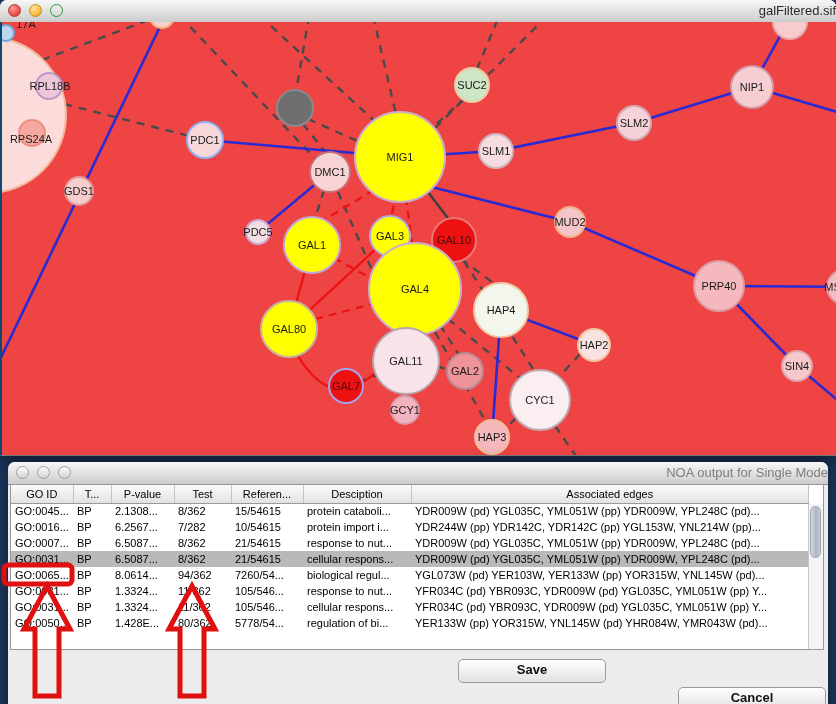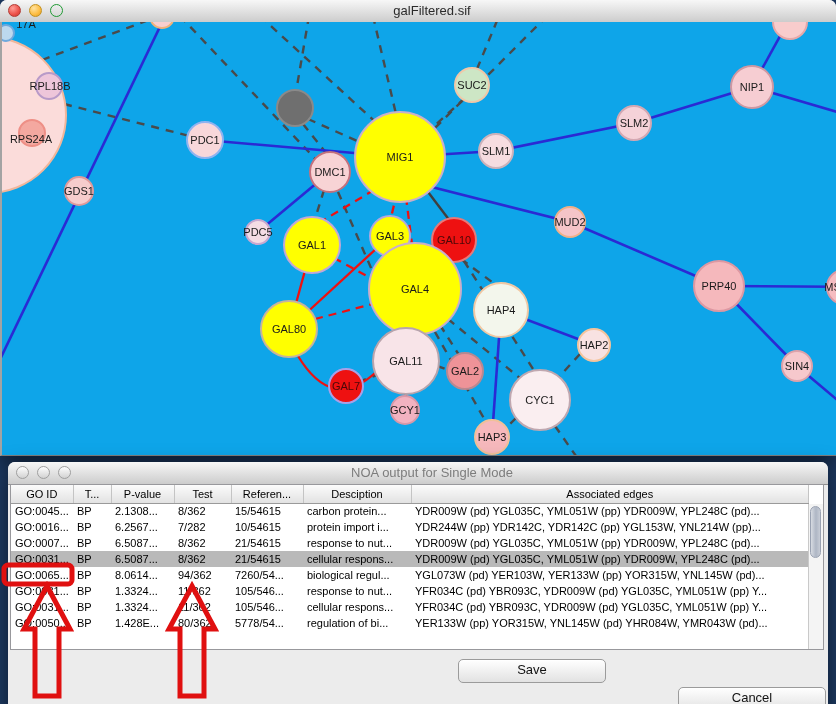--- a/index.html
+++ b/index.html
@@ -9,36 +9,36 @@
     font-family:"Liberation Sans", sans-serif;
     -webkit-font-smoothing:antialiased;
   }
   .window{position:absolute;background:#ececec;box-shadow:0 8px 22px rgba(0,0,0,.55);}
   .titlebar{
     position:absolute;top:0;left:0;right:0;height:22px;
     background:linear-gradient(#f7f7f7,#d9d9d9 70%,#cccccc);
     border-bottom:1px solid #8f8f8f;border-radius:7px 7px 0 0;
   }
   .titlebar .title{
-    position:absolute;left:0;right:0;top:3px;text-align:center;
+    position:absolute;left:0;right:0;top:3px;text-align:right;
     font-size:13px;color:#2b2b2b;margin-left:28px;
   }
   .titlebar.unfocused .title{color:#7d7d7d;}
   .lights{position:absolute;left:8px;top:4px;display:flex;gap:8px;}
   .light{width:13px;height:13px;border-radius:50%;box-sizing:border-box;}
   .light.red{background:radial-gradient(circle at 35% 30%,#ff9d96,#ec5048 60%,#c33a32);border:1px solid #b33a33;}
   .light.yellow{background:radial-gradient(circle at 35% 30%,#ffe2a0,#fdbc40 60%,#dd9a27);border:1px solid #c3911f;}
   .light.green{background:radial-gradient(circle at 35% 30%,#b5eea6,#35c649 60%,#1f9a33;);border:1px solid #1f9a33;}
   .light.gray{background:linear-gradient(#fdfdfd,#d2d2d2);border:1px solid #9f9f9f;}
 
   
   #graph-window{left:0;top:0;width:836px;height:456px;border-radius:7px 7px 0 0;}
   #graph-canvas{
-    position:absolute;top:22px;left:0;right:0;bottom:0;background:#0ea5e9;
-    border-left:2px solid #a3a3a3;border-bottom:1px solid #7d7d7d;box-sizing:border-box;
+    position:absolute;top:22px;left:0;right:0;bottom:0;background:#ef4444;
+    border-left:2px solid #0c4a6e;border-bottom:1px solid #7d7d7d;box-sizing:border-box;
   }
   #graph-canvas svg{display:block;}
   text.nlabel{font-family:"Liberation Sans",sans-serif;font-size:11px;fill:#1a1a1a;text-anchor:middle;}
   text.nlabel.dark-red{fill:#4a0808;}
 
   
   #noa-window{left:8px;top:462px;width:820px;height:280px;border-radius:7px 7px 0 0;}
   #table-wrap{
     position:absolute;top:22px;left:2px;width:814px;height:166px;
     background:#fff;border:1px solid #98989c;box-sizing:border-box;overflow:hidden;
@@ -60,21 +60,21 @@
     background:#f4f4f4;border-left:1px solid #c9c9c9;
   }
   #v-thumb{
     position:absolute;top:2px;left:1px;width:11px;height:52px;border-radius:6px;
     background:linear-gradient(90deg,#d7dbe2,#aeb6c4 55%,#c7ccd6);border:1px solid #9aa2b2;box-sizing:border-box;
   }
   .mac-btn{
     position:absolute;height:22px;width:146px;border-radius:5px;
     background:linear-gradient(#ffffff,#efefef 55%,#e2e2e2);
     border:1px solid #9b9b9b;box-shadow:0 1px 0 rgba(255,255,255,.7) inset;
-    font-size:13px;color:#111;text-align:center;line-height:20px;
+    font-size:13px;color:#111;text-align:center;line-height:20px;font-weight:bold;
   }
   #annotations{position:absolute;left:0;top:0;pointer-events:none;z-index:60;}
 </style>
 </head>
 <body>
 
 <div class="window" id="graph-window">
   <div class="titlebar">
     <div class="lights">
       <span class="light red"></span>
@@ -250,21 +250,21 @@
             <th>Associated edges</th>
           </tr>
         </thead>
       <tbody id="noa-body">
           <tr>
             <td>GO:0045...</td>
             <td>BP</td>
             <td>2.1308...</td>
             <td>8/362</td>
             <td>15/54615</td>
-            <td>carbon protein...</td>
+            <td>protein cataboli...</td>
             <td>YDR009W (pd) YGL035C, YML051W (pp) YDR009W, YPL248C (pd)...</td>
           </tr>
           <tr>
             <td>GO:0016...</td>
             <td>BP</td>
             <td>6.2567...</td>
             <td>7/282</td>
             <td>10/54615</td>
             <td>protein import i...</td>
             <td>YDR244W (pp) YDR142C, YDR142C (pp) YGL153W, YNL214W (pp)...</td>

